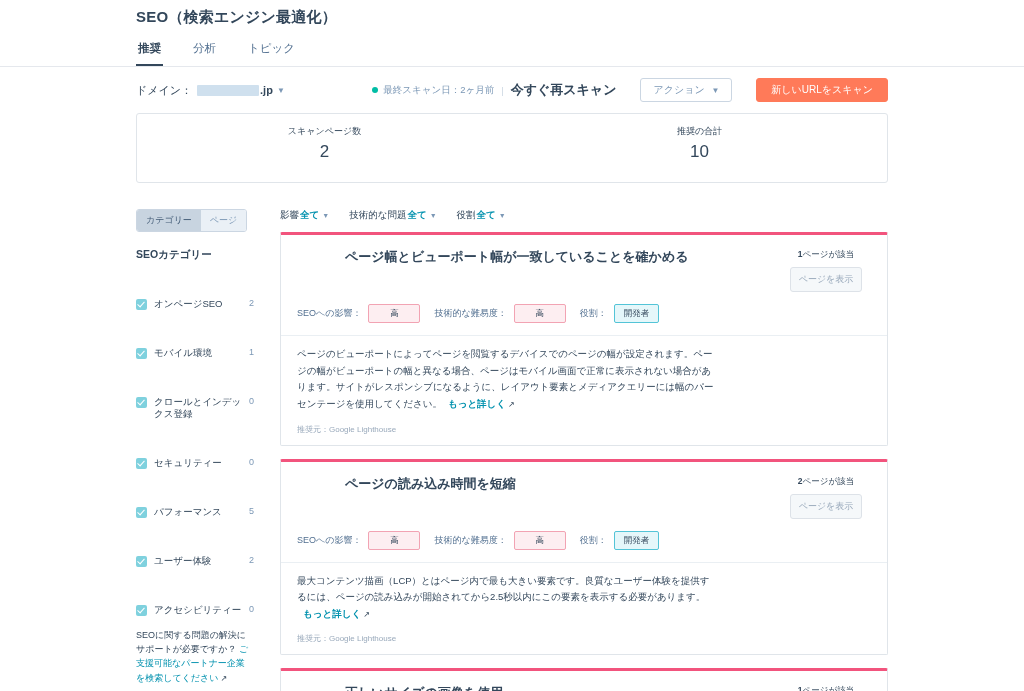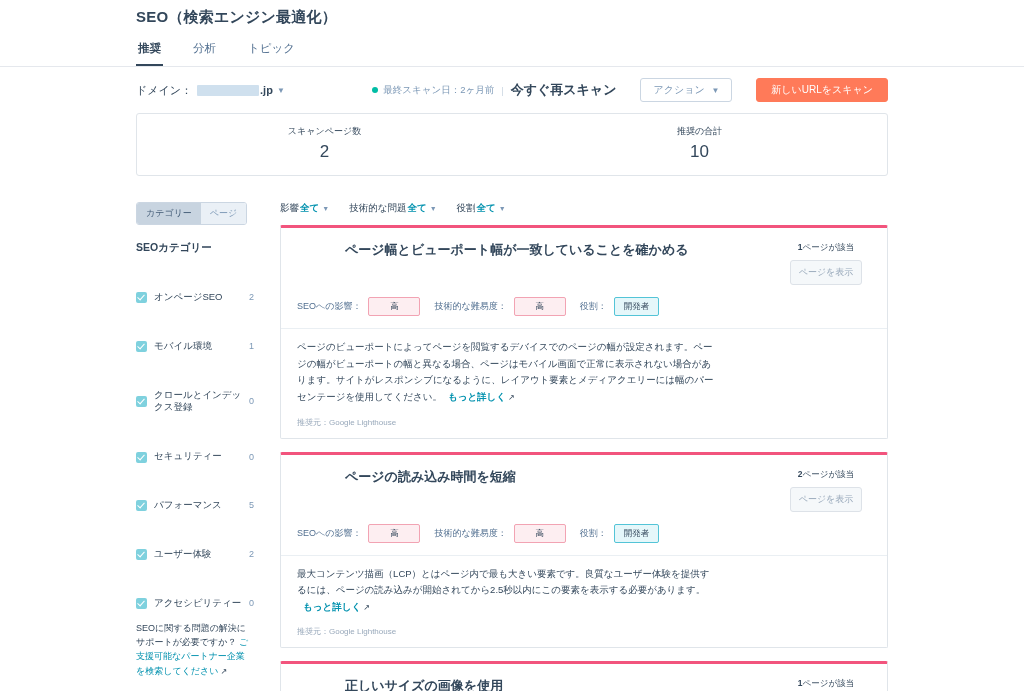--- a/index.html
+++ b/index.html
@@ -69,42 +69,42 @@
     font-size: 10px; border-radius: 3px; padding: 5px 12px; cursor: pointer;
     white-space: nowrap; line-height: 1.2;
   }
   .btn-secondary { background: #fff; border: 1px solid #cbd6e2; color: #7c98b6; }
   .btn-primary { background: #ff7a59; border: 1px solid #ff7a59; color: #fff; padding: 5px 14px; }
 
   
   .stats-card {
     border: 1px solid #e0e5ea;
     border-radius: 3px;
-    height: 63px;
+    height: 70px;
     display: flex;
     background: #fff;
     margin-bottom: 26px;
   }
   .stat { flex: 1; text-align: center; padding-top: 11px; }
   .stat-label { font-size: 9px; color: #33475b; }
   .stat-value { font-size: 17px; color: #33475b; margin-top: 4px; font-weight: normal; }
 
   
   .main { display: flex; align-items: flex-start; }
   .sidebar { width: 126px; flex: 0 0 126px; padding-right: 8px; }
 
   .toggle-group { display: inline-flex; border-radius: 3px; overflow: hidden; border: 1px solid #cbd6e2; }
   .toggle {
     font-size: 9px; padding: 4px 9px; cursor: pointer; color: #7c98b6; background: #eaf0f6;
     white-space: nowrap;
   }
   .toggle.active { background: #c8d4e0; color: #425b76; }
 
   .side-title { font-size: 10.5px; font-weight: bold; color: #33475b; margin: 16px 0 10px; }
-  .cat-item { display: flex; align-items: center; margin-bottom: 11px; margin-top: 36px; }
+  .cat-item { display: flex; align-items: flex-start; margin-bottom: 11px; margin-top: 36px; }
   .cb {
     width: 11px; height: 11px; flex: 0 0 11px;
     background: #7fd1de;
     border-radius: 2px;
     position: relative;
     margin-top: 1px;
     cursor: pointer;
   }
   .cb::after {
     content: "";

